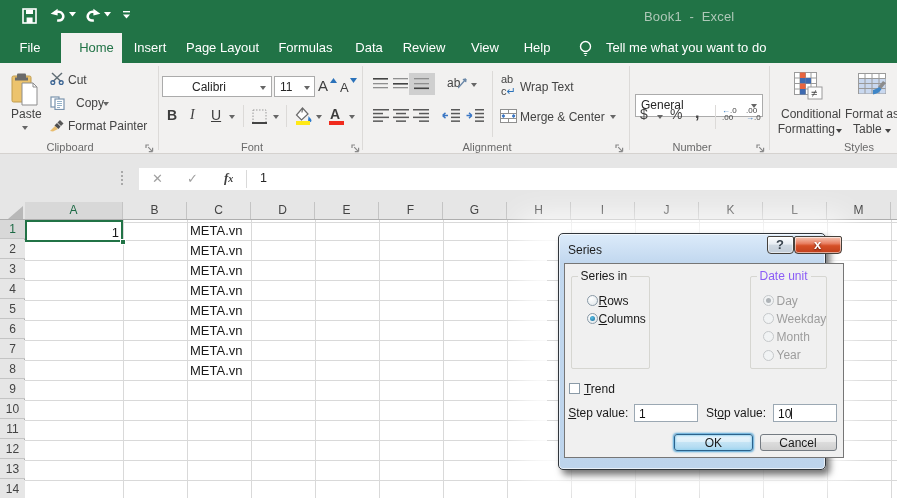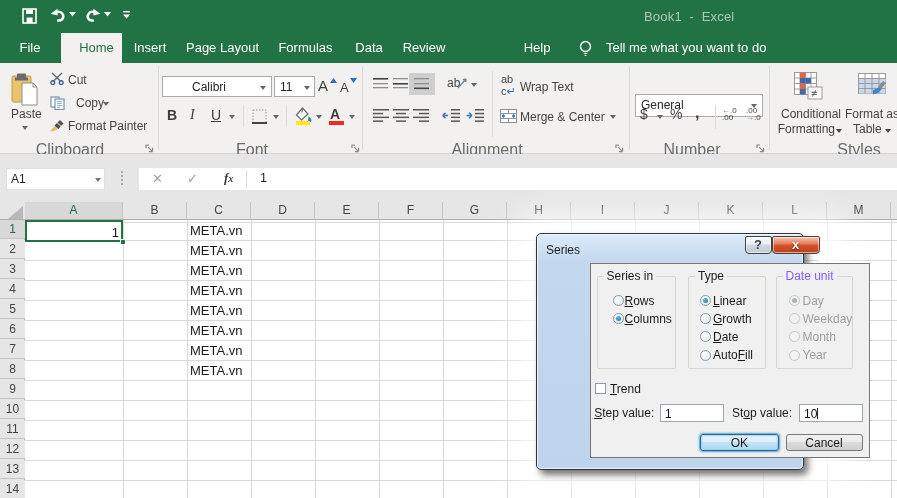--- a/index.html
+++ b/index.html
@@ -13,21 +13,21 @@
 #titlebar{position:absolute;left:0;top:0;width:897px;height:33px;background:#217346;}
 #apptitle{position:absolute;left:644px;top:9px;
   font-size:13px;color:#aec8b8;letter-spacing:.2px;}
 
 #tabrow{position:absolute;left:0;top:33px;width:897px;height:30px;background:#217346;}
 .tab{position:absolute;top:0;height:30px;line-height:30px;color:#fff;font-size:13px;text-align:center;}
 #tab-home{background:#f2f1f0;color:#217346;}
 
 #ribbon{position:absolute;left:0;top:63px;width:897px;height:91px;background:#f2f1f0;border-bottom:1px solid #d5d2cf;}
 .gsep{position:absolute;top:3px;height:84px;width:1px;background:#dcdad8;}
-.glabel{position:absolute;font-size:16px;color:#6a6a6a;text-align:center;}
+.glabel{position:absolute;font-size:11px;color:#6a6a6a;text-align:center;}
 .rtext{font-size:12px;color:#444;}
 .combo{position:absolute;background:#fff;border:1px solid #ababab;font-size:12px;color:#262626;}
 .dar{display:inline-block;width:0;height:0;border-left:3.5px solid transparent;border-right:3.5px solid transparent;border-top:4px solid #666;}
 
 #fbar{position:absolute;left:0;top:154px;width:897px;height:48px;background:#e6e6e6;}
 #namebox{position:absolute;left:6px;top:14px;width:99px;height:22px;background:#fff;border:1px solid #e0e0e0;}
 #fxbox{position:absolute;left:139px;top:14px;width:758px;height:22px;background:#fff;}
 
 #grid{position:absolute;left:0;top:202px;width:897px;height:296px;background:#fff;}
 #colheads{position:absolute;left:0;top:0;width:897px;height:18px;background:#e6e6e6;border-bottom:1px solid #aeaeae;}
@@ -40,37 +40,37 @@
  background-position:0 20px;}
 #vlines{position:absolute;left:123px;top:18px;width:774px;height:278px;
  background-image:repeating-linear-gradient(to right, #d9d9d9 0 1px, transparent 1px 64px);}
 .cellv{position:absolute;font-size:13px;color:#1a1a1a;}
 
 #sel{position:absolute;left:25px;top:18px;width:98px;height:22px;border:2px solid #217346;background:#fff;}
 #fillh{position:absolute;left:120px;top:37px;width:6px;height:6px;background:#217346;border:1px solid #fff;}
 
 #dlgglow{position:absolute;left:547px;top:243px;width:272px;height:217px;
   box-shadow:0 0 30px 26px rgba(255,255,255,0.9);}
-#dialog{position:absolute;left:536px;top:233px;width:268px;height:237px;
+#dialog{position:absolute;left:558px;top:233px;width:268px;height:237px;
   background:linear-gradient(to bottom,#dcebfa,#c2d8ef 28px,#bdd4ec);
   border:1.5px solid #30353b;border-radius:5px;
   box-shadow:4px 5px 7px rgba(0,0,0,0.55), inset 0 0 0 1px rgba(255,255,255,0.65);
   font-size:12px;color:#1a1a1a;}
 #dlgtitle{position:absolute;left:9px;top:9px;font-size:12px;color:#1c1c1c;}
 #helpbtn,#closebtn{position:absolute;top:1.5px;height:18px;border:1px solid #45413c;
   text-align:center;box-shadow:inset 0 0 0 1px rgba(255,255,255,0.55);}
 #helpbtn{left:207.5px;width:27px;border-radius:2px 2px 4px 4px;
   background:linear-gradient(to bottom,#fcfdfe,#e7edf3 45%,#cfd9e2 50%,#c2cdd8);}
 #closebtn{left:234.5px;width:48px;border-radius:2px 2px 4px 4px;
   background:linear-gradient(to bottom,#f5c6b4,#e98063 40%,#d54f27 55%,#c03f1c);}
 #helpbtn span{font-size:13px;font-weight:bold;color:#39444e;line-height:16px;}
 #closebtn span{font-size:13px;font-weight:bold;color:#fff;line-height:15px;
   text-shadow:0 1px 2px rgba(60,10,0,0.8);}
 #dlgclient{position:absolute;left:5px;top:29px;width:280px;height:195px;
-  background:#f0f0f0;border:1px solid #767676;margin-left:48px;}
+  background:#f0f0f0;border:1px solid #767676;}
 .grp{position:absolute;border:1px solid #d6d6d1;border-radius:2px;}
 .grplbl{position:absolute;top:-8px;left:6px;background:#f0f0f0;padding:0 3px;font-size:12px;color:#1a1a1a;white-space:nowrap;}
 .grp.dis .grplbl{color:#8b5cf6;}
 .grp.dis .rlbl{color:#9d9d9d;}
 .radio{position:absolute;width:11px;height:11px;border-radius:50%;
   border:1px solid #8a9aa7;background:radial-gradient(circle at 35% 30%,#fefefe,#dfe6ea);}
 .radio.sel::after{content:'';position:absolute;left:2px;top:2px;width:5px;height:5px;
   border-radius:50%;background:radial-gradient(circle at 40% 35%,#58c0e8,#1d6a94);}
 .radio.d{border-color:#c5c8ca;background:#f1f3f4;}
 .radio.dsel{border-color:#c5c8ca;background:#f1f3f4;}
@@ -119,20 +119,21 @@
   <div id="apptitle">Book1&nbsp; -&nbsp; Excel</div>
 </div>
 <div id="tabrow">
   <div class="tab" id="tab-file" style="left:8px;width:44px;">File</div>
   <div class="tab" id="tab-home" style="left:61px;width:61px;padding-left:10px;">Home</div>
   <div class="tab" style="left:122px;width:56px;">Insert</div>
   <div class="tab" style="left:178px;width:89px;">Page Layout</div>
   <div class="tab" style="left:267px;width:77px;">Formulas</div>
   <div class="tab" style="left:344px;width:50px;">Data</div>
   <div class="tab" style="left:394px;width:60px;">Review</div>
+  <div class="tab" style="left:454px;width:62px;">View</div>
   <div class="tab" style="left:516px;width:42px;">Help</div>
   <svg class="abs" style="left:578px;top:7px" width="15" height="17" viewBox="0 0 15 17">
     <circle cx="7.5" cy="6.5" r="5" fill="none" stroke="#fff" stroke-width="1.4"></circle>
     <path d="M5.5 11.5 h4 M5.8 13.5 h3.4 M6.6 15.5 h1.8" stroke="#fff" stroke-width="1.2" fill="none"></path>
   </svg>
   <div class="tab" style="left:606px;width:170px;text-align:left;">Tell me what you want to do</div>
 </div>
 <div id="ribbon">
   
   <svg class="abs" style="left:11px;top:10px" width="28" height="34" viewBox="0 0 28 34">
@@ -321,24 +322,20 @@
     <rect x="1" y="5.5" width="26.5" height="15" fill="#c9d8ef"></rect>
     <path d="M0.5 5.5 h27 M0.5 10.5 h27 M0.5 15.5 h27 M7 0.5 v20 M14 0.5 v20 M21 0.5 v20" stroke="#9a9a9a" fill="none"></path>
     <path d="M20 14 L25 8 L28 10 L23 16 Z" fill="#8c8c8c"></path>
     <path d="M15 17 c0 0 4-1 6-3 l2.5 2 c-1.5 3-4.5 5-8.5 5.5 Z" fill="#3f86c7"></path>
   </svg>
   <div class="abs rtext" style="left:845px;top:44px;width:60px;">Format as</div>
   <div class="abs rtext" style="left:853px;top:59px;">Table <span class="dar" style="border-top-color:#444;"></span></div>
   <div class="glabel" style="left:809px;top:78px;width:100px;">Styles</div>
 </rect></div>
 <div id="fbar">
-  <div id="namebox">
-      <span style="font-size:12px;color:#262626;position:absolute;left:4px;top:3px;">A1</span>
-    <span class="dar" style="position:absolute;left:88px;top:9px;border-top-color:#737373;"></span>
-  </div>
   <div style="position:absolute;left:121px;top:17px;width:2px;height:16px;
     background-image:repeating-linear-gradient(to bottom,#a9a9a9 0 2px,transparent 2px 4px);"></div>
   <div id="fxbox">
     <span style="position:absolute;left:13px;top:3px;font-size:13px;color:#a0a0a0;">✕</span>
     <span style="position:absolute;left:48px;top:3px;font-size:13px;color:#a0a0a0;">✓</span>
     <span style="position:absolute;left:85px;top:2px;font-size:13px;color:#3e3e3e;font-family:'Liberation Serif',serif;font-style:italic;font-weight:bold;">f<span style="font-size:10px;">x</span></span>
     <div style="position:absolute;left:107px;top:2px;width:1px;height:18px;background:#d9d9d9;"></div>
     <span style="font-size:12.5px;color:#262626;position:absolute;left:121px;top:3px;">1</span>
   </div>
 </div>
@@ -399,31 +396,20 @@
   <div id="helpbtn"><span>?</span></div>
   <div id="closebtn"><span>x</span></div>
   <div id="dlgclient">
     <div class="grp" style="left:5.5px;top:11.5px;width:79.5px;height:93px;">
       <div class="grplbl">Series in</div>
       <div class="radio" style="left:15px;top:18px;"></div>
         <div class="rlbl" style="left:27px;top:17px;"><u>R</u>ows</div>
       <div class="radio sel" style="left:15px;top:36.4px;"></div>
         <div class="rlbl" style="left:27px;top:35px;"><u>C</u>olumns</div>
     </div>
-    <div class="grp" style="left:97px;top:11.5px;width:77.5px;height:93px;">
-      <div class="grplbl">Type</div>
-      <div class="radio sel" style="left:10.5px;top:18px;"></div>
-        <div class="rlbl" style="left:24px;top:17px;"><u>L</u>inear</div>
-      <div class="radio" style="left:10.5px;top:36.4px;"></div>
-        <div class="rlbl" style="left:24px;top:35px;"><u>G</u>rowth</div>
-      <div class="radio" style="left:10.5px;top:54.8px;"></div>
-        <div class="rlbl" style="left:24px;top:53px;"><u>D</u>ate</div>
-      <div class="radio" style="left:10.5px;top:73.2px;"></div>
-        <div class="rlbl" style="left:24px;top:71px;">Auto<u>F</u>ill</div>
-    </div>
     <div class="grp dis" style="left:184.5px;top:11.5px;width:77px;height:93px;">
       <div class="grplbl">Date unit</div>
       <div class="radio dsel" style="left:12px;top:18px;"></div>
         <div class="rlbl" style="left:26px;top:17px;">Day</div>
       <div class="radio d" style="left:12px;top:36.4px;"></div>
         <div class="rlbl" style="left:26px;top:35px;">Weekday</div>
       <div class="radio d" style="left:12px;top:54.8px;"></div>
         <div class="rlbl" style="left:26px;top:53px;">Month</div>
       <div class="radio d" style="left:12px;top:73.2px;"></div>
         <div class="rlbl" style="left:26px;top:71px;">Year</div>

